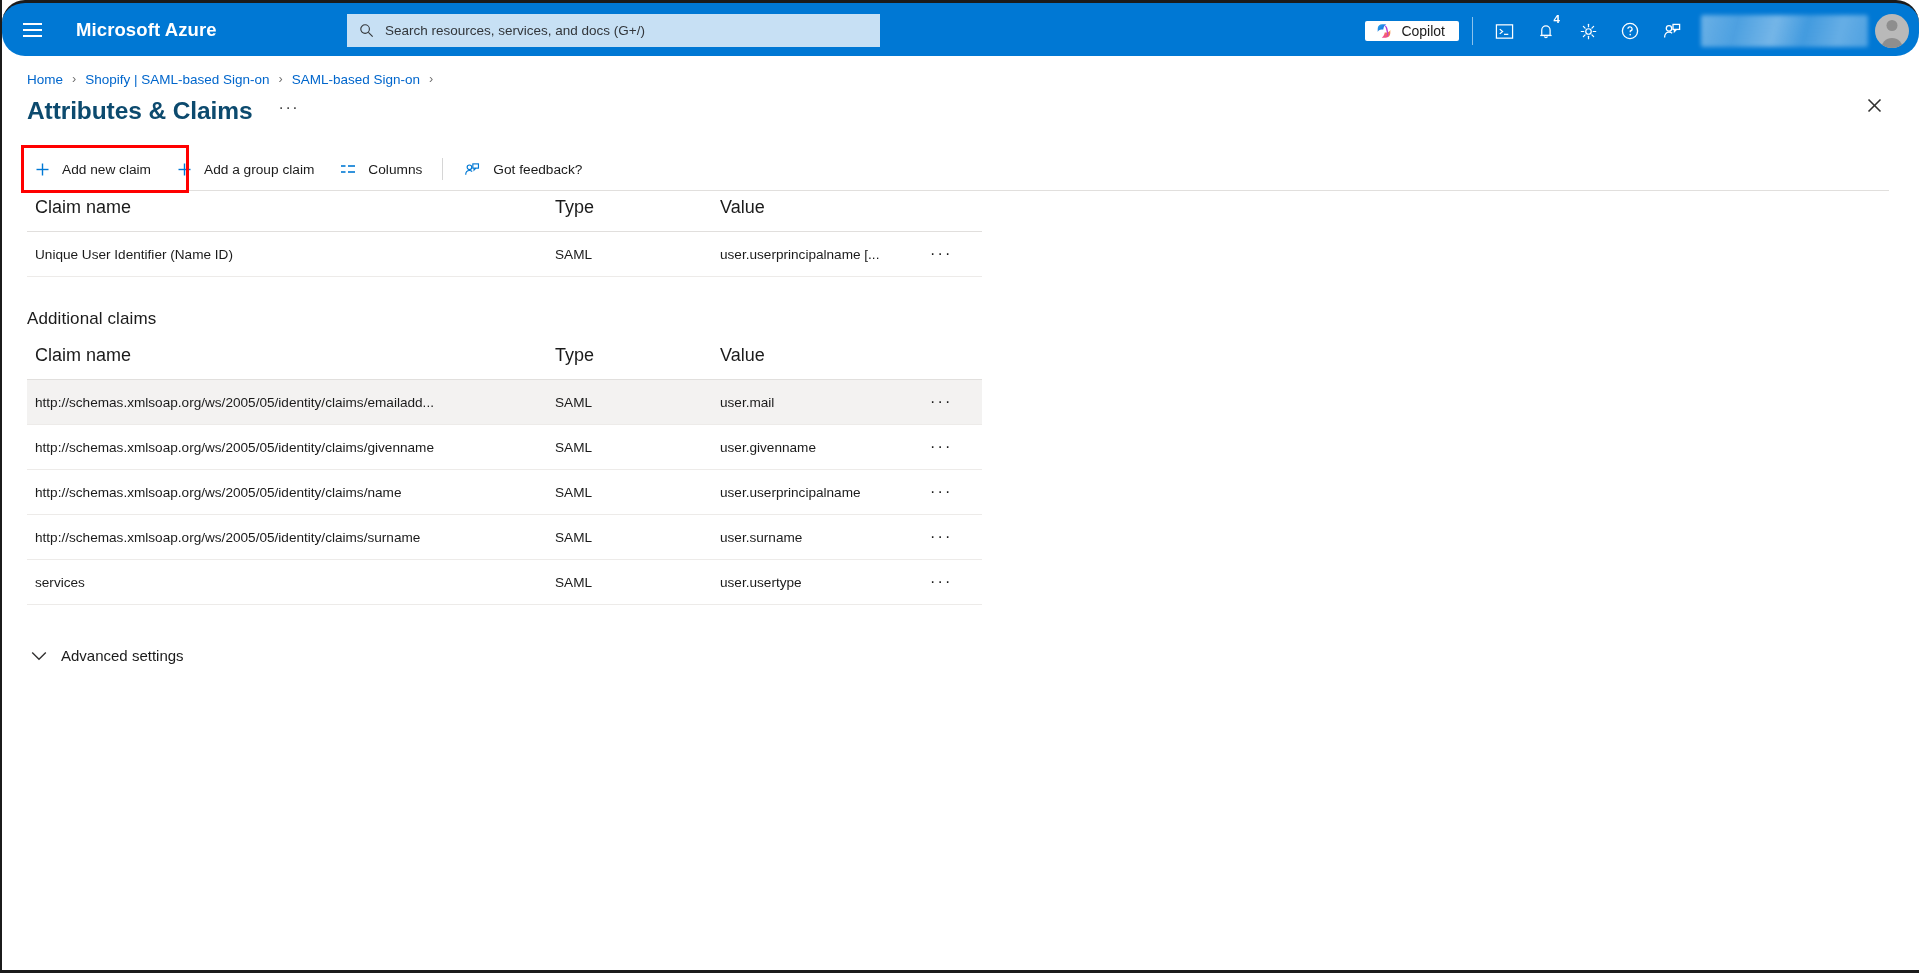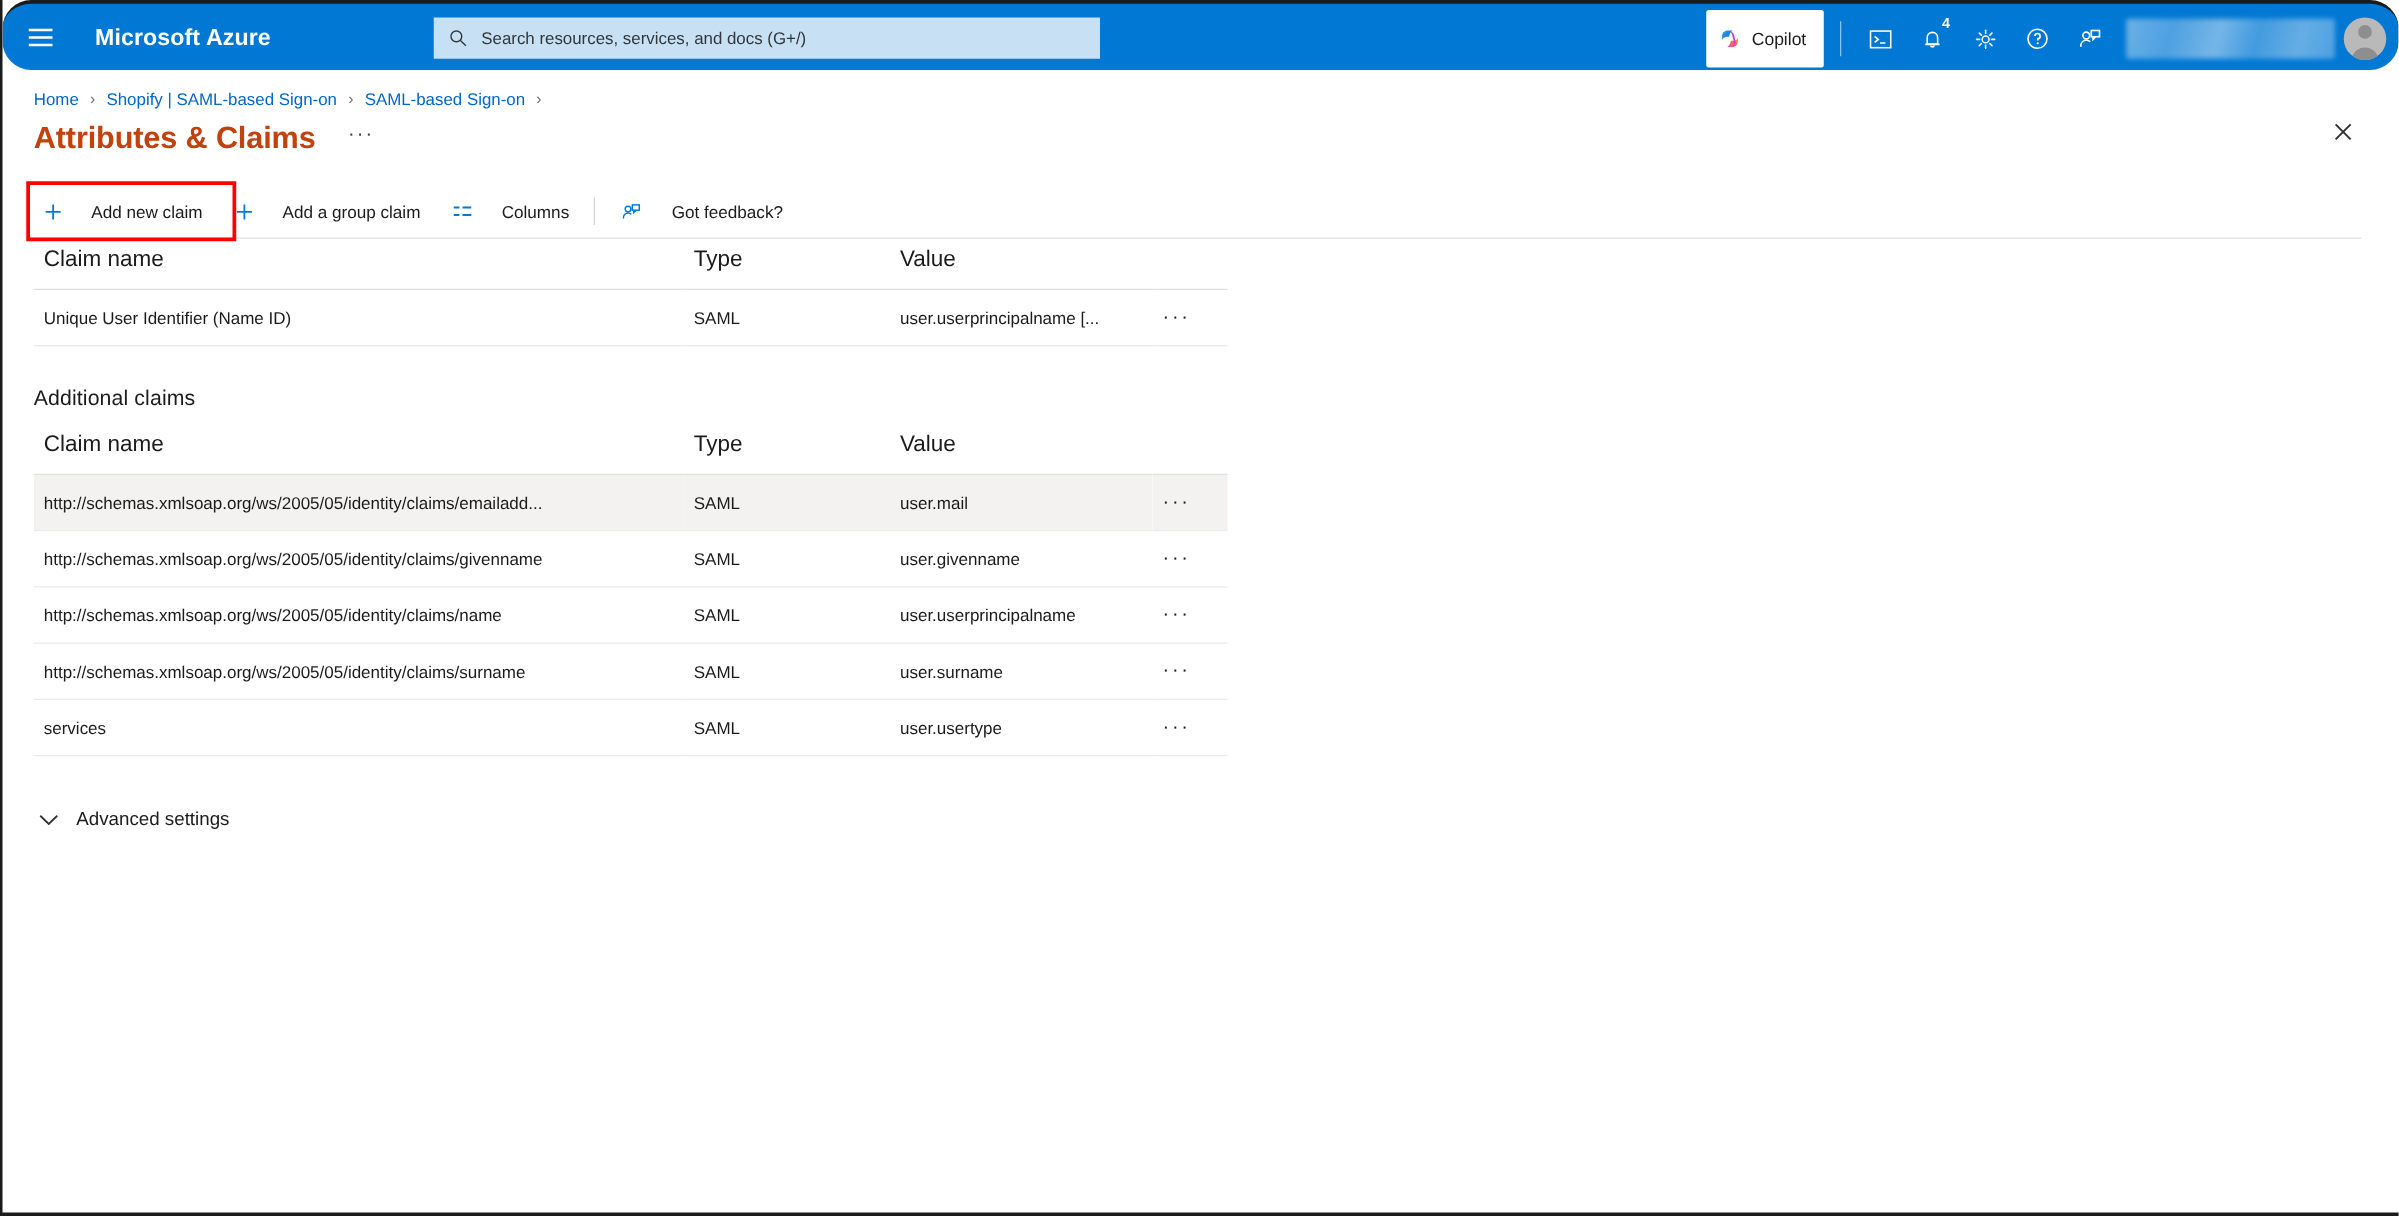--- a/index.html
+++ b/index.html
@@ -98,21 +98,21 @@
     display: flex;
     align-items: center;
   }
   .copilot-btn {
     display: flex;
     align-items: center;
     gap: 8px;
     background: #ffffff;
     border: 0;
     border-radius: 2px;
-    height: 46px;
+    height: 20px;
     padding: 0 14px 0 10px;
     cursor: pointer;
     font-family: inherit;
     font-size: 14px;
     color: #1b1b1b;
     margin-right: 13px;
   }
   .copilot-ico { width: 18px; height: 18px; flex-shrink: 0; }
   .vdivider {
     width: 1px;
@@ -208,21 +208,21 @@
   
   .titlerow {
     display: flex;
     align-items: center;
     padding: 8px 0 0 25px;
     position: relative;
   }
   .page-title {
     font-size: 24.5px;
     font-weight: 600;
-    color: #c2410c;
+    color: #0c4a6e;
     letter-spacing: -0.1px;
   }
   .title-ellipsis {
     margin-left: 20px;
     color: #3b3b3b;
     font-size: 16px;
     letter-spacing: 1.6px;
     cursor: pointer;
     padding: 4px 6px;
     line-height: 1;
@@ -249,21 +249,21 @@
     display: flex;
     align-items: center;
     margin-top: 21px;
     padding-left: 20px;
     height: 44px;
     position: relative;
   }
   .cmd-btn {
     display: flex;
     align-items: center;
-    gap: 23px;
+    gap: 12px;
     background: transparent;
     border: 0;
     font-family: inherit;
     font-size: 13.7px;
     color: #1b1b1b;
     cursor: pointer;
     height: 42px;
     padding: 0 13px;
     white-space: nowrap;
   }

